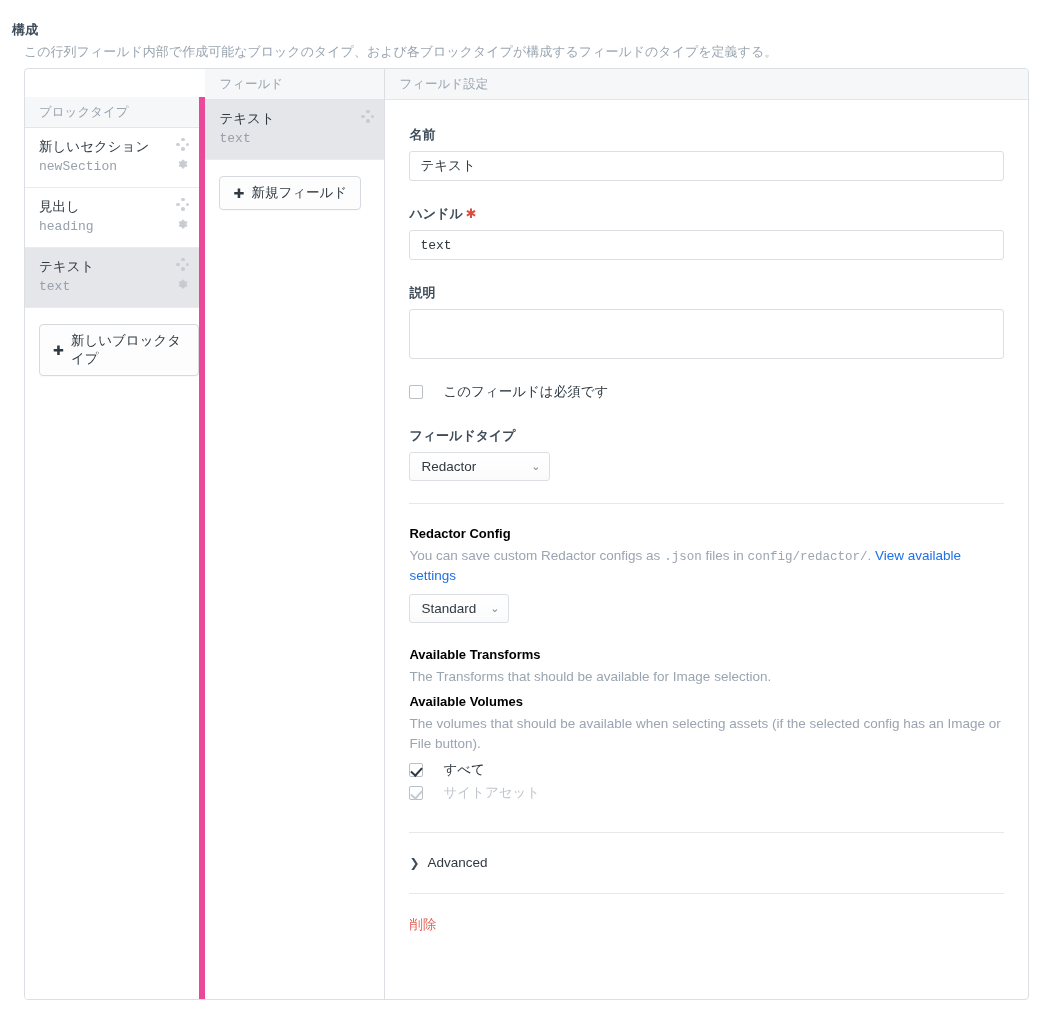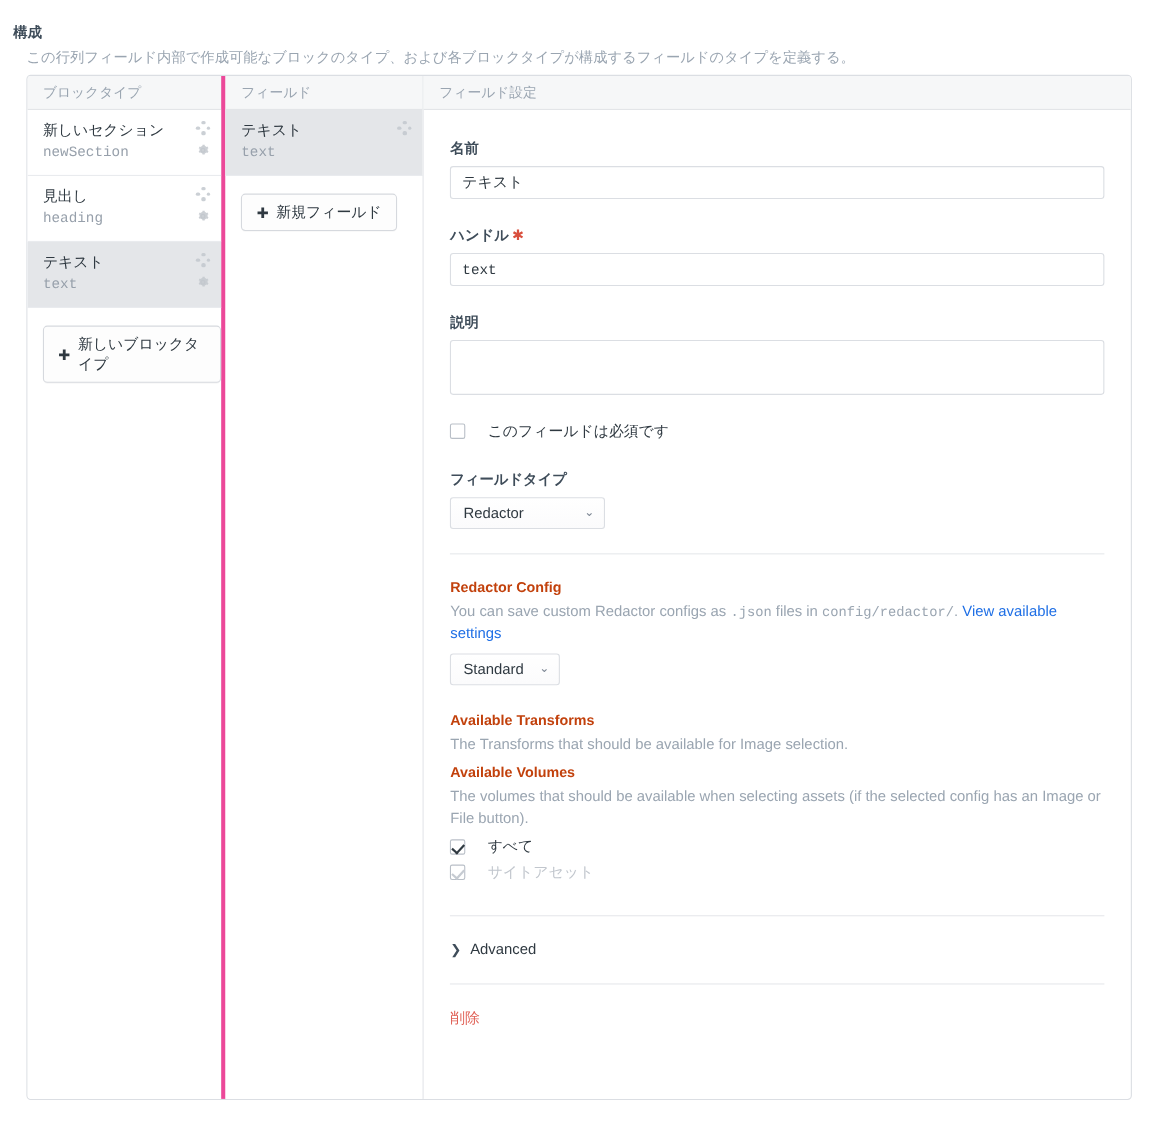--- a/index.html
+++ b/index.html
@@ -27,21 +27,21 @@
   .matrix {
     position: absolute; left: 24px; top: 68px;
     width: 1005px; height: 932px;
     border: 1px solid #dbdee3;
     border-radius: 4px;
     background: #fff;
     display: flex;
     overflow: hidden;
   }
   .col { position: relative; height: 100%; }
-  .col-blocktypes { width: 200px; border-right: 4px solid #ec4899; }
+  .col-blocktypes { width: 200px; border-right: 6px solid #ec4899; margin-top: 28px; }
   .col-fields     { width: 200px; border-right: 1px solid #dbdee3; }
   .col-settings   { flex: 1 1 auto; }
 
   .col-header {
     height: 31px;
     background: #f6f7f8;
     border-bottom: 1px solid #e3e5e8;
     display: flex; align-items: center;
     padding: 0 14px;
     font-size: 12.5px; color: #9aa5b1;
@@ -153,21 +153,21 @@
     background: linear-gradient(#ffffff,#fbfbfc);
     padding: 6px 9px 6px 11px;
     font-size: 13.5px; color: #2f3941;
     cursor: pointer;
   }
   .sel.wide { width: 141px; }
   .sel .caret { color: #7d8794; font-size: 11px; line-height: 1; }
 
   
   .info-h {
-    font-size: 13px; font-weight: bold; color: #c2410c; margin-bottom: 5px;
+    font-size: 13px; font-weight: bold; color: #000000; margin-bottom: 5px;
   }
   .info-p {
     font-size: 13.5px; color: #9aa5b1; line-height: 1.45; margin: 0 0 8px 0;
   }
   .info-p code {
     font-family: "Liberation Mono", "DejaVu Sans Mono", monospace;
     font-size: 12.5px; color: #9aa5b1;
   }
   .lnk { color: #1f6fe5; text-decoration: none; cursor: pointer; }
 

